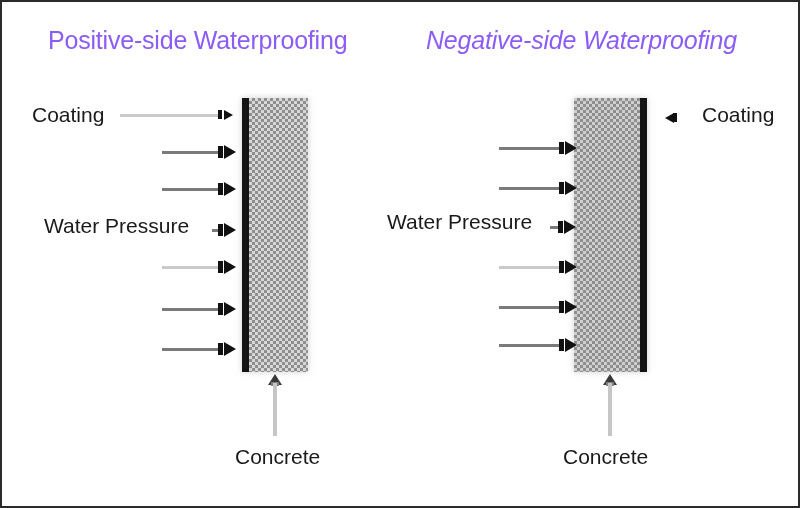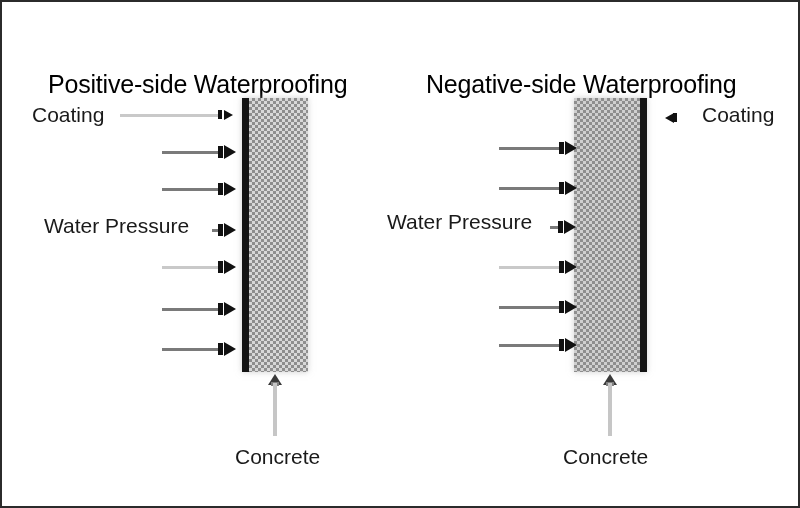--- a/index.html
+++ b/index.html
@@ -14,27 +14,26 @@
     background: #ffffff;
     border: 2px solid #2b2b2b;
     box-sizing: border-box;
     overflow: hidden;
     font-family: "Liberation Sans", sans-serif;
   }
 
   .title {
     position: absolute;
     font-size: 25px;
-    color: #000000;
+    color: #8b5cf6;
     white-space: nowrap;
     letter-spacing: -0.2px;
-    margin-top: 44px;
   }
   #title-left  { left: 46px;  top: 24px; }
-  #title-right { left: 424px; top: 24px; }
+  #title-right { left: 424px; top: 24px; font-style: italic; }
 
   .label {
     position: absolute;
     font-size: 21px;
     color: #1a1a1a;
     white-space: nowrap;
   }
 
   
   .wall {

